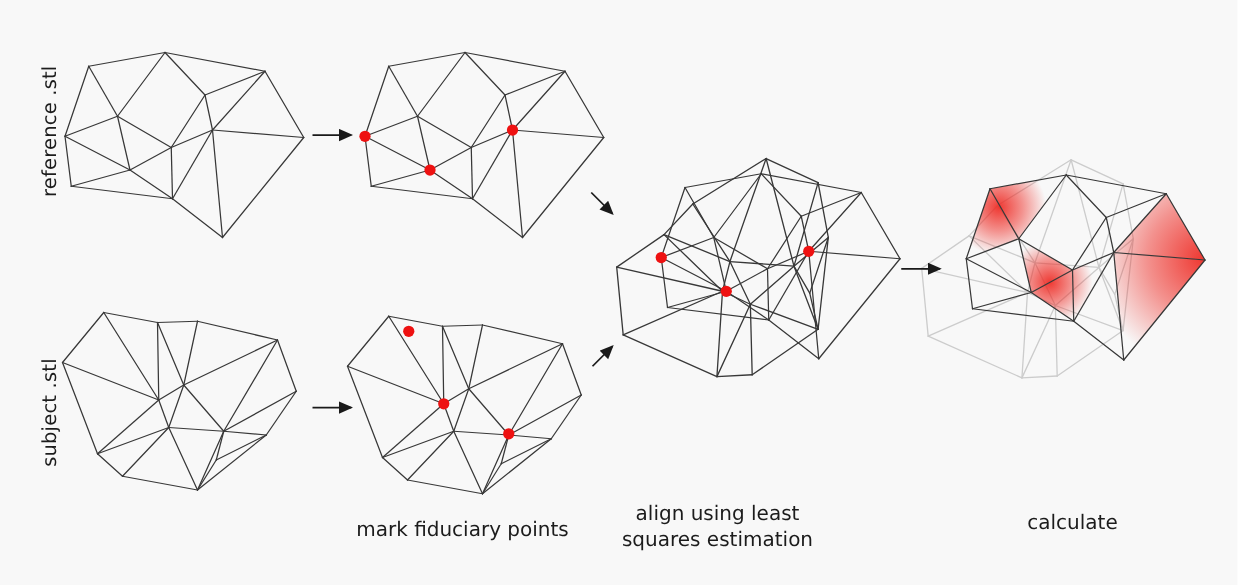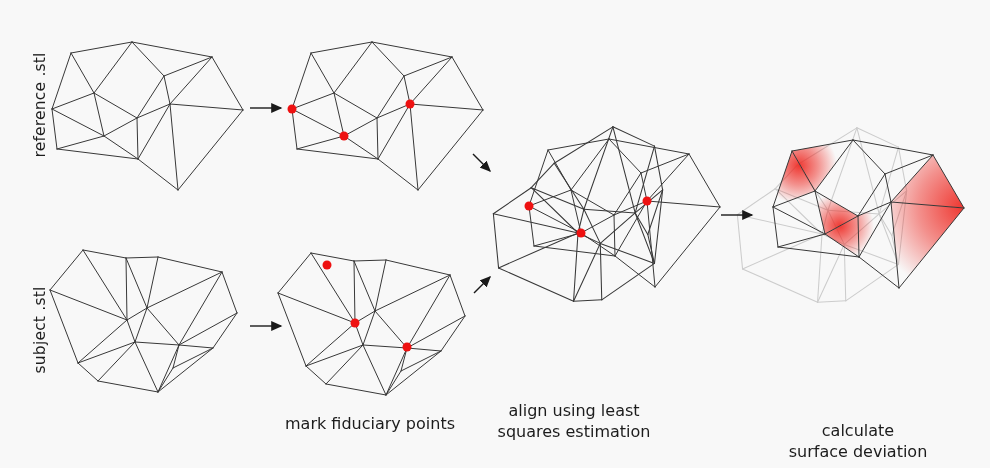--- a/index.html
+++ b/index.html
@@ -333,17 +333,16 @@
 
   <div class="slabel" style="left:370px;top:413px">
     <span>mark fiduciary points</span>
   </div>
 
   <div class="slabel" style="left:574px;top:400px">
     <div>align using least</div>
     <div>squares estimation</div>
   </div>
 
-  <div class="slabel" style="left:858px;top:420px">
+  <div class="slabel" style="left:858px;top:407px">
     <div>calculate</div>
-    <div>surface deviation</div>
   </div>
 </div>
 
 </body></html>

